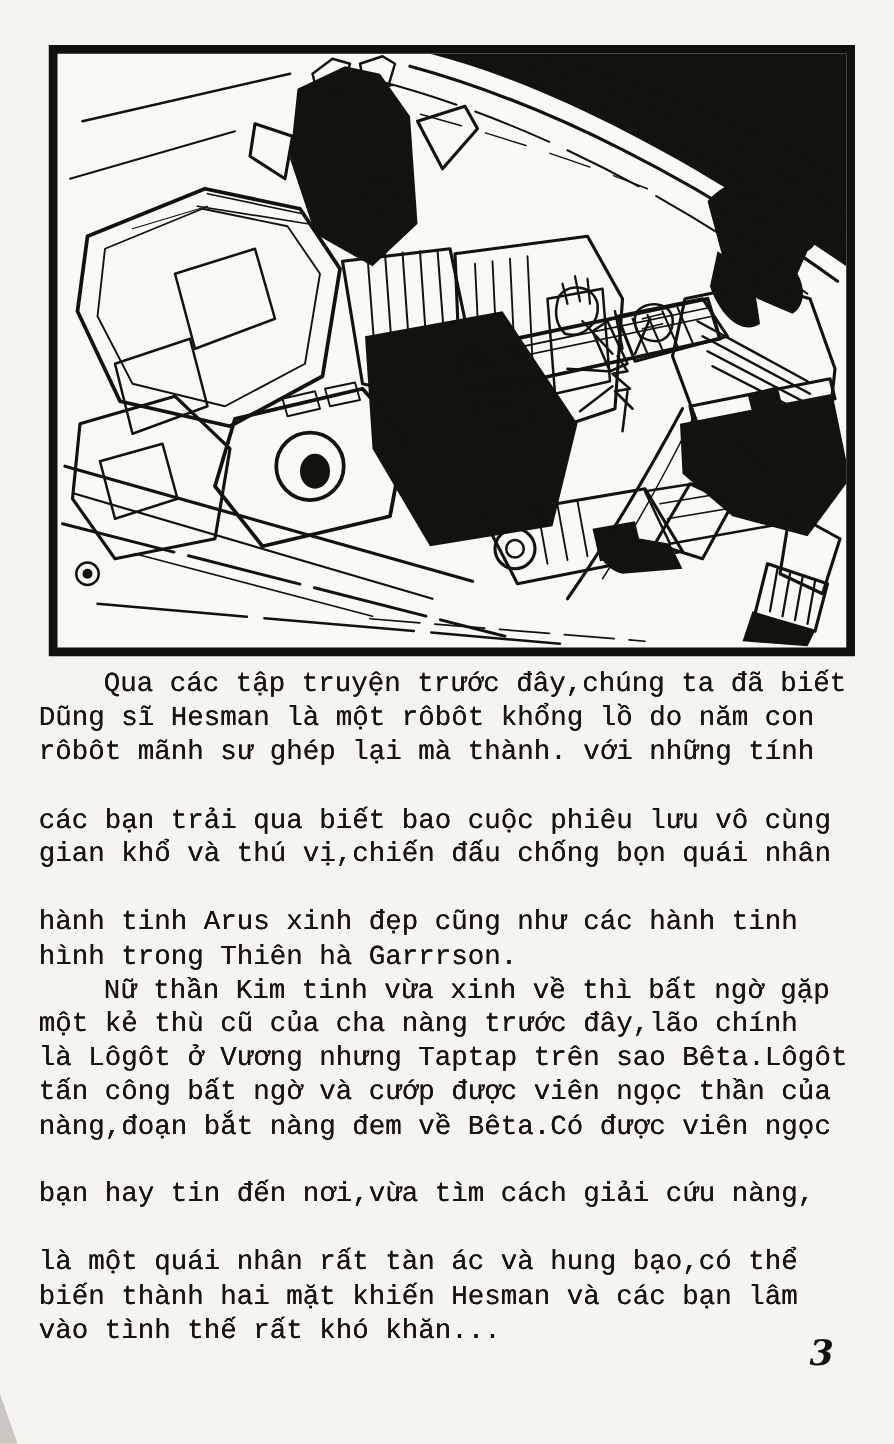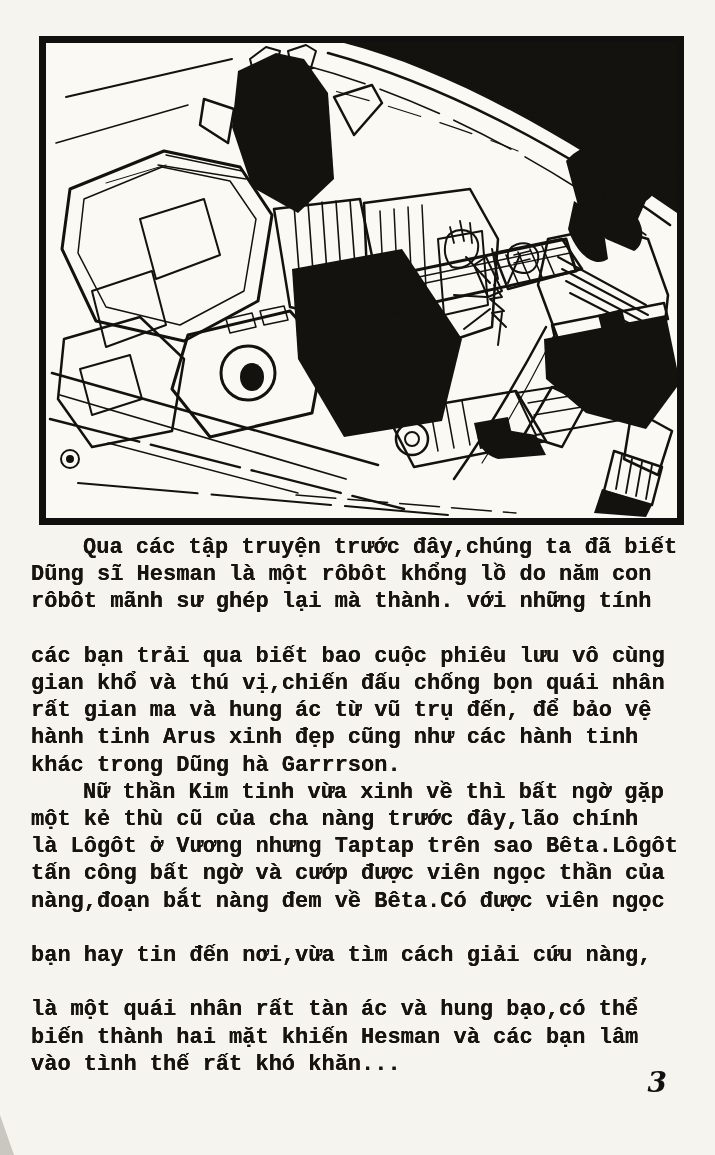--- a/index.html
+++ b/index.html
@@ -10,21 +10,21 @@
     color:#17140f;
   }
   .panel{
     position:absolute;left:39px;top:36px;width:645px;height:489px;
     border:7px solid #10100e;background:#faf9f4;box-sizing:border-box;
   }
   .panel svg{display:block;width:100%;height:100%;}
   .ink{stroke:#14120e;fill:none;stroke-linejoin:round;stroke-linecap:round;}
   .textblock{
     position:absolute;left:31px;top:534px;width:664px;
-    font-size:22px;line-height:27.2px;font-weight:bold;
+    font-size:22px;line-height:27.2px;font-weight:normal;
     text-shadow:0 0 .4px #17140f;
   }
   .line{white-space:pre;}
   .indent{padding-left:52px;}
   p{margin:0;}
   .pagenum{
     position:absolute;right:48px;top:1066px;
     font-family:"DejaVu Serif",serif;font-style:italic;font-weight:bold;
     font-size:28px;color:#111;
   }
@@ -172,23 +172,23 @@
 </div>
 
 <div class="textblock">
   <p>
     <span class="line indent">Qua các tập truyện trước đây,chúng ta đã biết</span><br>
     <span class="line">Dũng sĩ Hesman là một rôbôt khổng lồ do năm con</span><br>
     <span class="line">rôbôt mãnh sư ghép lại mà thành. với những tính</span><br>
     <br>
     <span class="line">các bạn trải qua biết bao cuộc phiêu lưu vô cùng</span><br>
     <span class="line">gian khổ và thú vị,chiến đấu chống bọn quái nhân</span><br>
-    <span class="line">rất gian ma và hung ác từ vũ trụ đến, để bảo vệ</span><br>
+    <br>
     <span class="line">hành tinh Arus xinh đẹp cũng như các hành tinh</span><br>
-    <span class="line">khác trong Dũng hà Garrrson.</span>
+    <span class="line">hình trong Thiên hà Garrrson.</span>
   </p>
   <p>
     <span class="line indent">Nữ thần Kim tinh vừa xinh về thì bất ngờ gặp</span><br>
     <span class="line">một kẻ thù cũ của cha nàng trước đây,lão chính</span><br>
     <span class="line">là Lôgôt ở Vương nhưng Taptap trên sao Bêta.Lôgôt</span><br>
     <span class="line">tấn công bất ngờ và cướp được viên ngọc thần của</span><br>
     <span class="line">nàng,đoạn bắt nàng đem về Bêta.Có được viên ngọc</span><br>
     <br>
     <span class="line">bạn hay tin đến nơi,vừa tìm cách giải cứu nàng,</span><br>
     <br>

